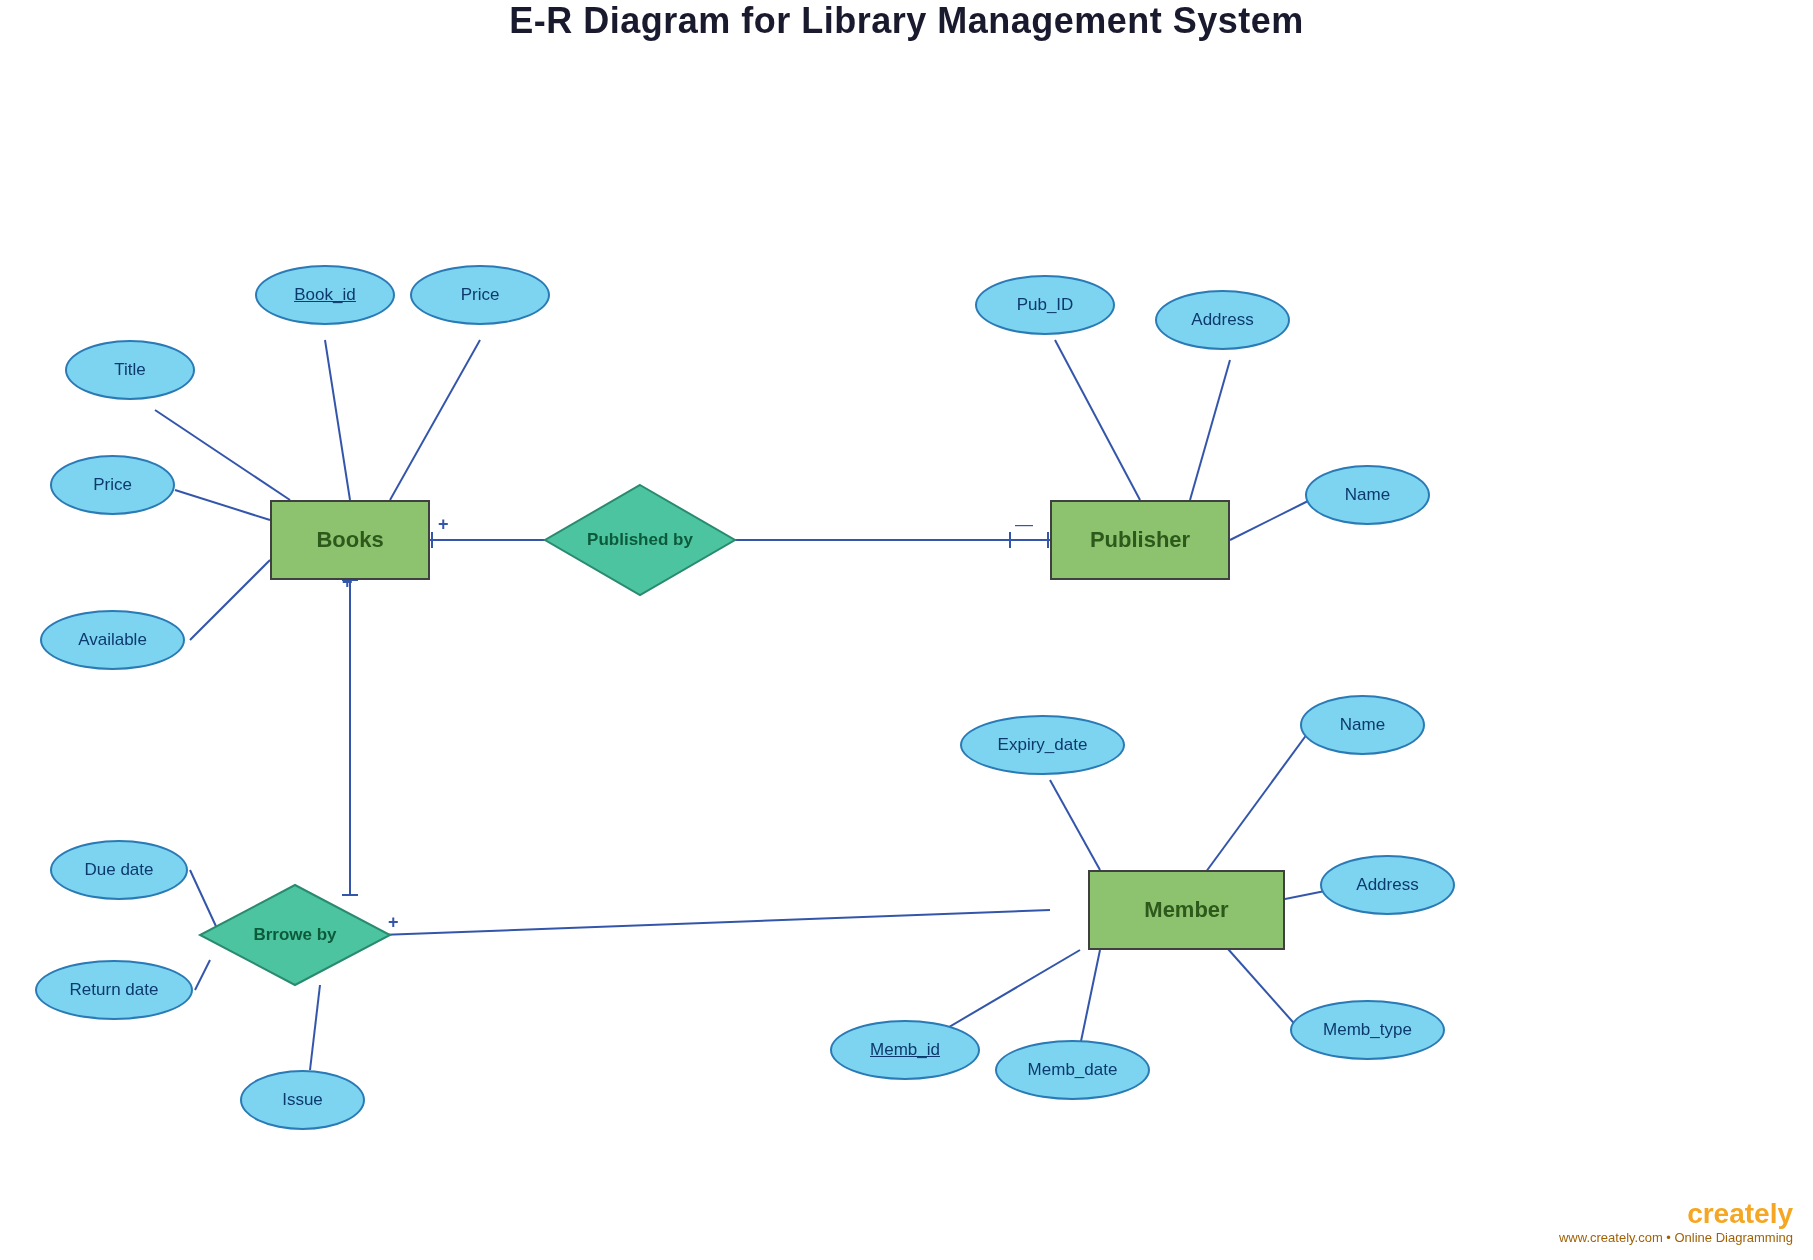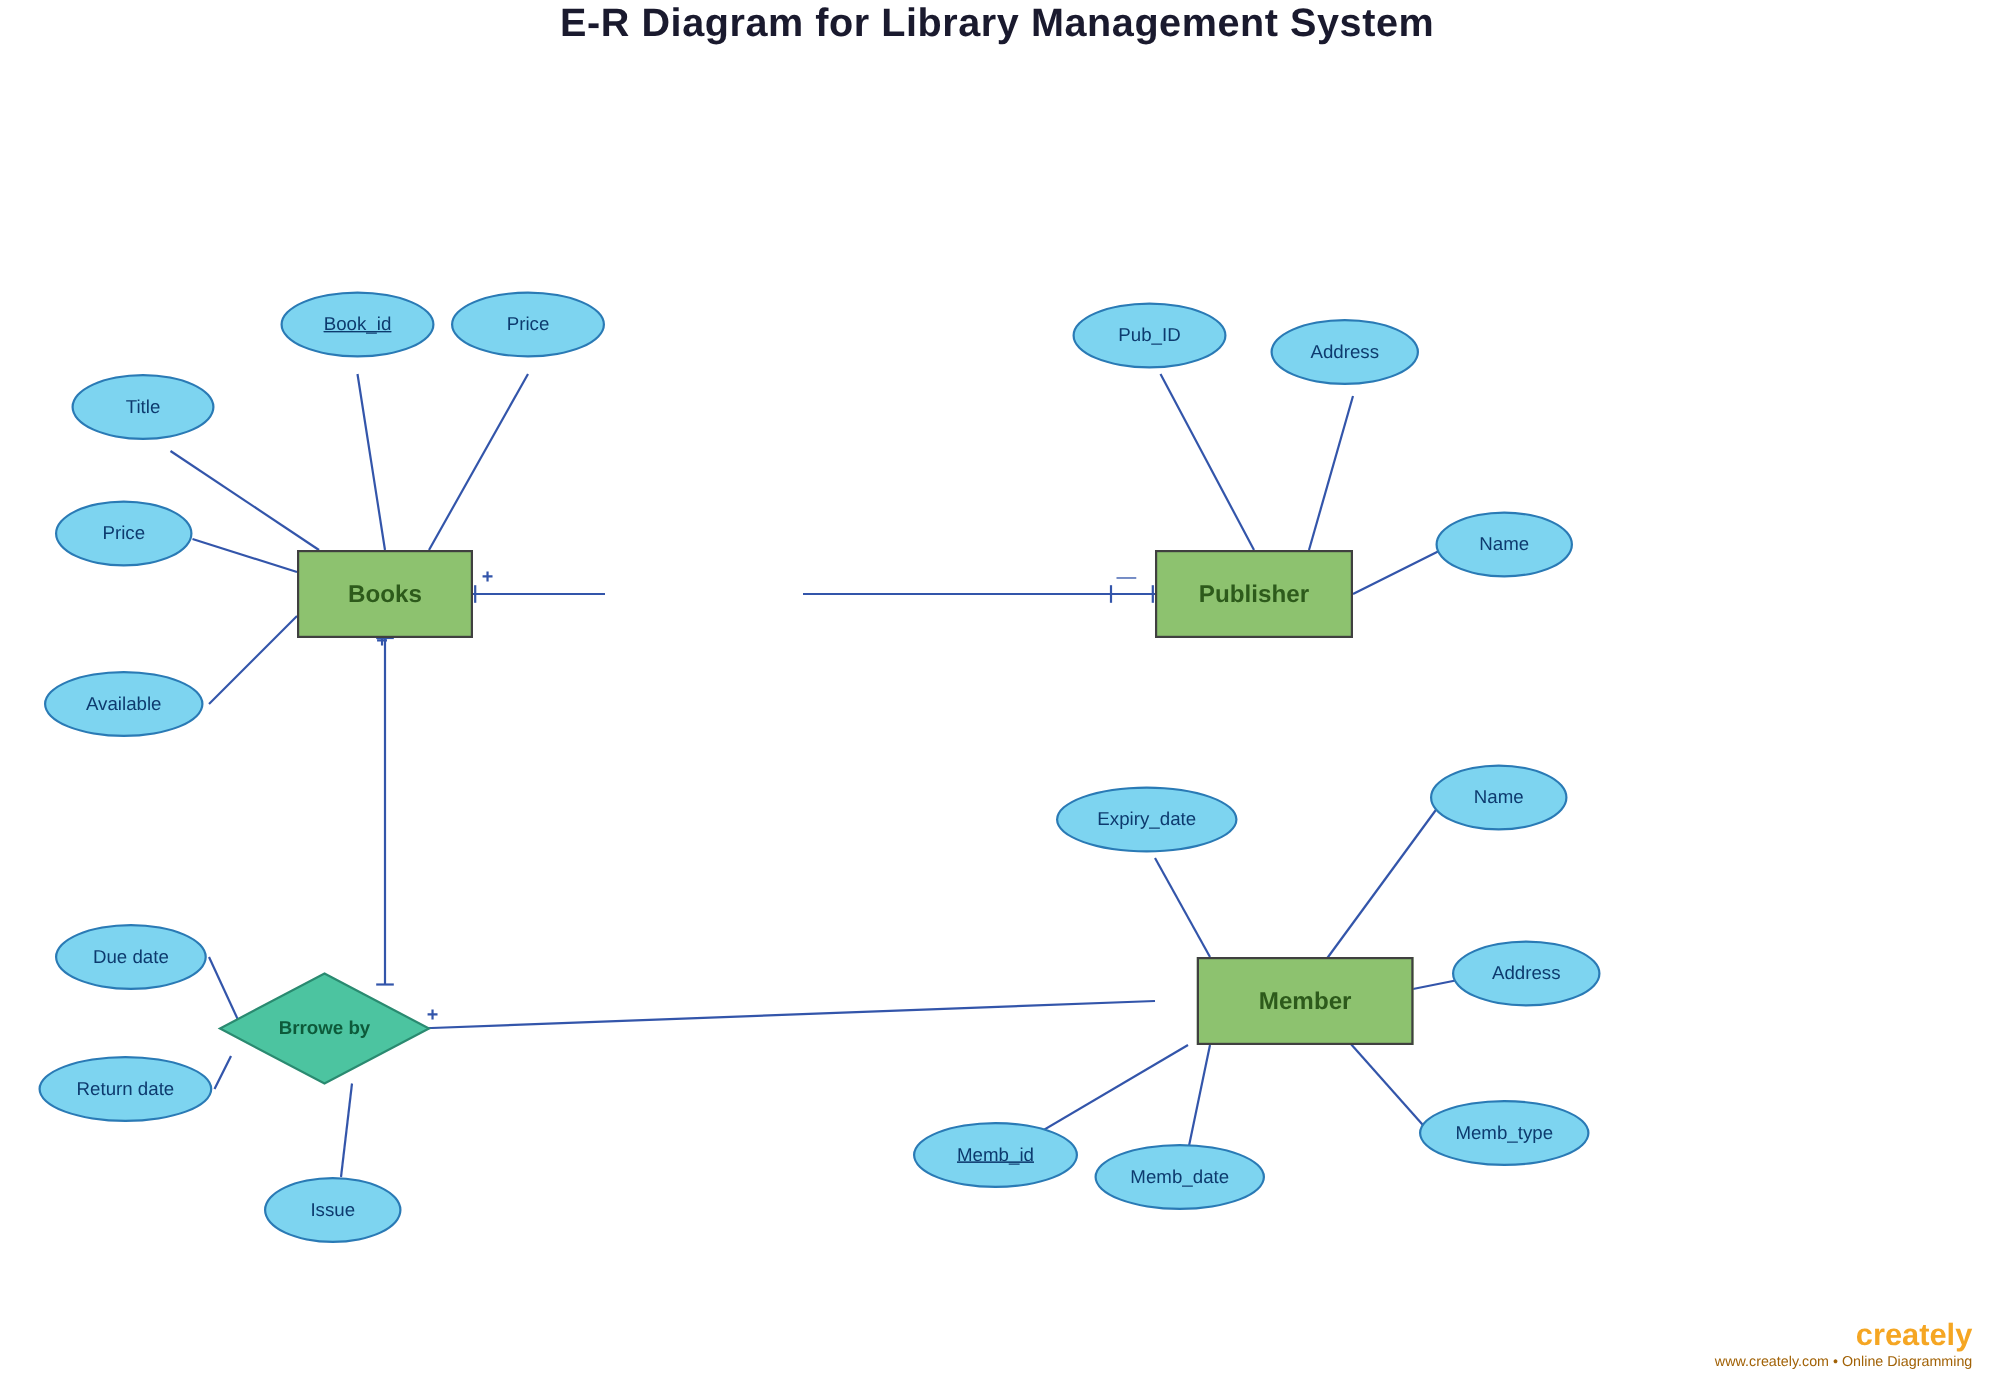--- a/index.html
+++ b/index.html
@@ -153,20 +153,26 @@
   </div>
 
   <div class="entity" style="left:1050px; top:420px; width:180px; height:80px;">
     <span>Publisher</span>
   </div>
 
   <div class="entity" style="left:1050px; top:790px; width:197px; height:80px;margin-left:38px;">
     <span>Member</span>
   </div>
 
+  <div style="position:absolute; left:540px; top:400px; width:200px; height:120px;">
+    <svg width="200" height="120" xmlns="http://www.w3.org/2000/svg">
+      <polygon points="100,5 195,60 100,115 5,60" fill="#4cc4a0" stroke="#2a8a70" stroke-width="2"></polygon>
+      <text x="100" y="65" text-anchor="middle" font-size="17" font-weight="bold" fill="#0d5a3a" font-family="Arial">Published by</text>
+    </svg>
+  </div>
 
   <div style="position:absolute; left:195px; top:800px; width:200px; height:110px;">
     <svg width="200" height="110" xmlns="http://www.w3.org/2000/svg">
       <polygon points="100,5 195,55 100,105 5,55" fill="#4cc4a0" stroke="#2a8a70" stroke-width="2"></polygon>
       <text x="100" y="60" text-anchor="middle" font-size="17" font-weight="bold" fill="#0d5a3a" font-family="Arial">Brrowe by</text>
     </svg>
   </div>
 
   <div class="attribute primary" style="left:255px; top:185px; width:140px; height:60px;">
     <span style="text-decoration:underline;text-align:right;">Book_id</span>

